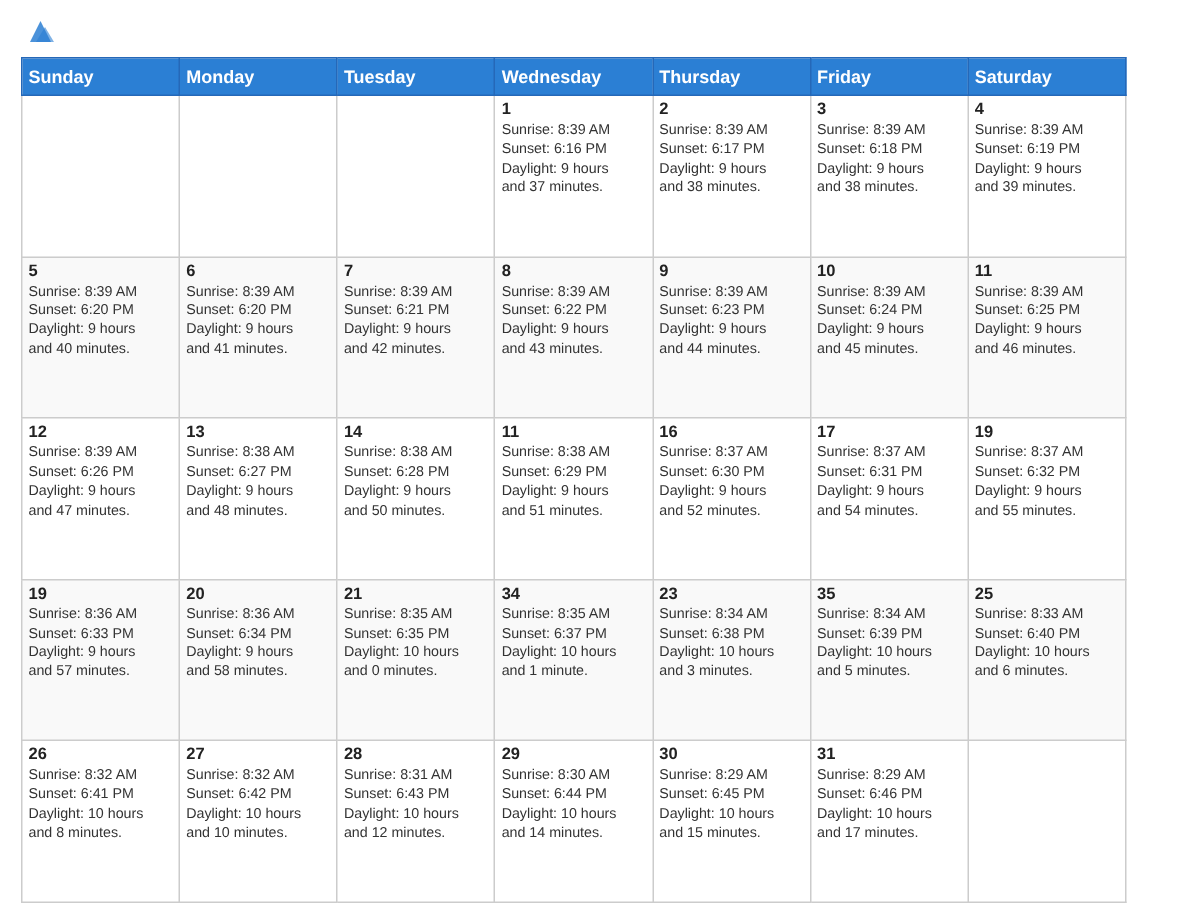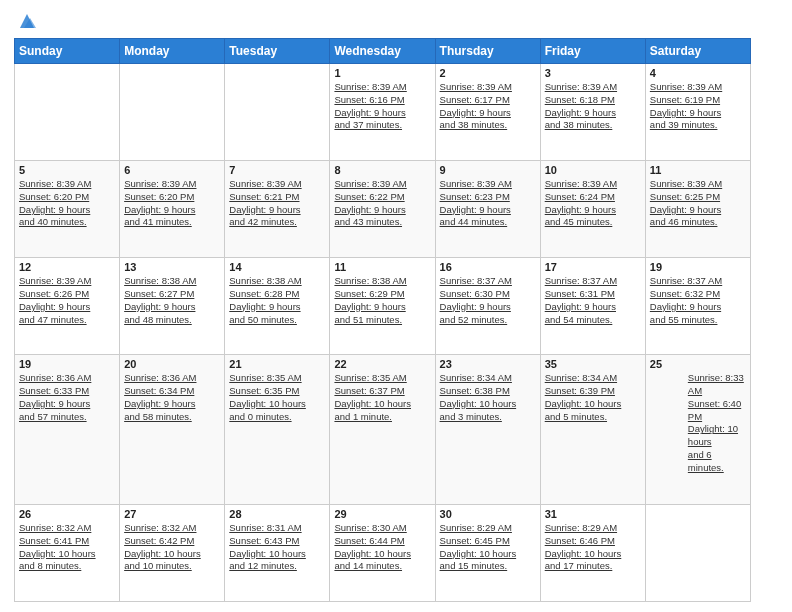--- a/index.html
+++ b/index.html
@@ -83,21 +83,20 @@
     .day-num {
       font-size: 11px;
       font-weight: bold;
       margin-bottom: 2px;
       color: #222;
     }
     .day-info {
       font-size: 9.5px;
       color: #333;
       line-height: 1.35;
-      text-decoration: underline;
     }
     .empty-cell {
       background: #fff !important;
     }
   </style>
 </head>
 <body>
 
 <div class="page">
   <div class="header">
@@ -283,21 +282,21 @@
 and 58 minutes.</div>
           </td>
           <td>
             <div class="day-num">21</div>
             <div class="day-info" style="white-space: pre-line;">Sunrise: 8:35 AM
 Sunset: 6:35 PM
 Daylight: 10 hours
 and 0 minutes.</div>
           </td>
           <td>
-            <div class="day-num">22</div>
+            <div class="day-num">34</div>
             <div class="day-info" style="white-space: pre-line;">Sunrise: 8:35 AM
 Sunset: 6:37 PM
 Daylight: 10 hours
 and 1 minute.</div>
           </td>
           <td>
             <div class="day-num">23</div>
             <div class="day-info" style="white-space: pre-line;">Sunrise: 8:34 AM
 Sunset: 6:38 PM
 Daylight: 10 hours
@@ -305,21 +304,21 @@
           </td>
           <td>
             <div class="day-num">35</div>
             <div class="day-info" style="white-space: pre-line;">Sunrise: 8:34 AM
 Sunset: 6:39 PM
 Daylight: 10 hours
 and 5 minutes.</div>
           </td>
           <td>
             <div class="day-num">25</div>
-            <div class="day-info" style="white-space: pre-line; margin-left: 38px;">Sunrise: 8:33 AM
+            <div class="day-info" style="white-space: pre-line;">Sunrise: 8:33 AM
 Sunset: 6:40 PM
 Daylight: 10 hours
 and 6 minutes.</div>
           </td>
         </tr>
         <tr>
           <td>
             <div class="day-num">26</div>
             <div class="day-info" style="white-space: pre-line;">Sunrise: 8:32 AM
 Sunset: 6:41 PM

